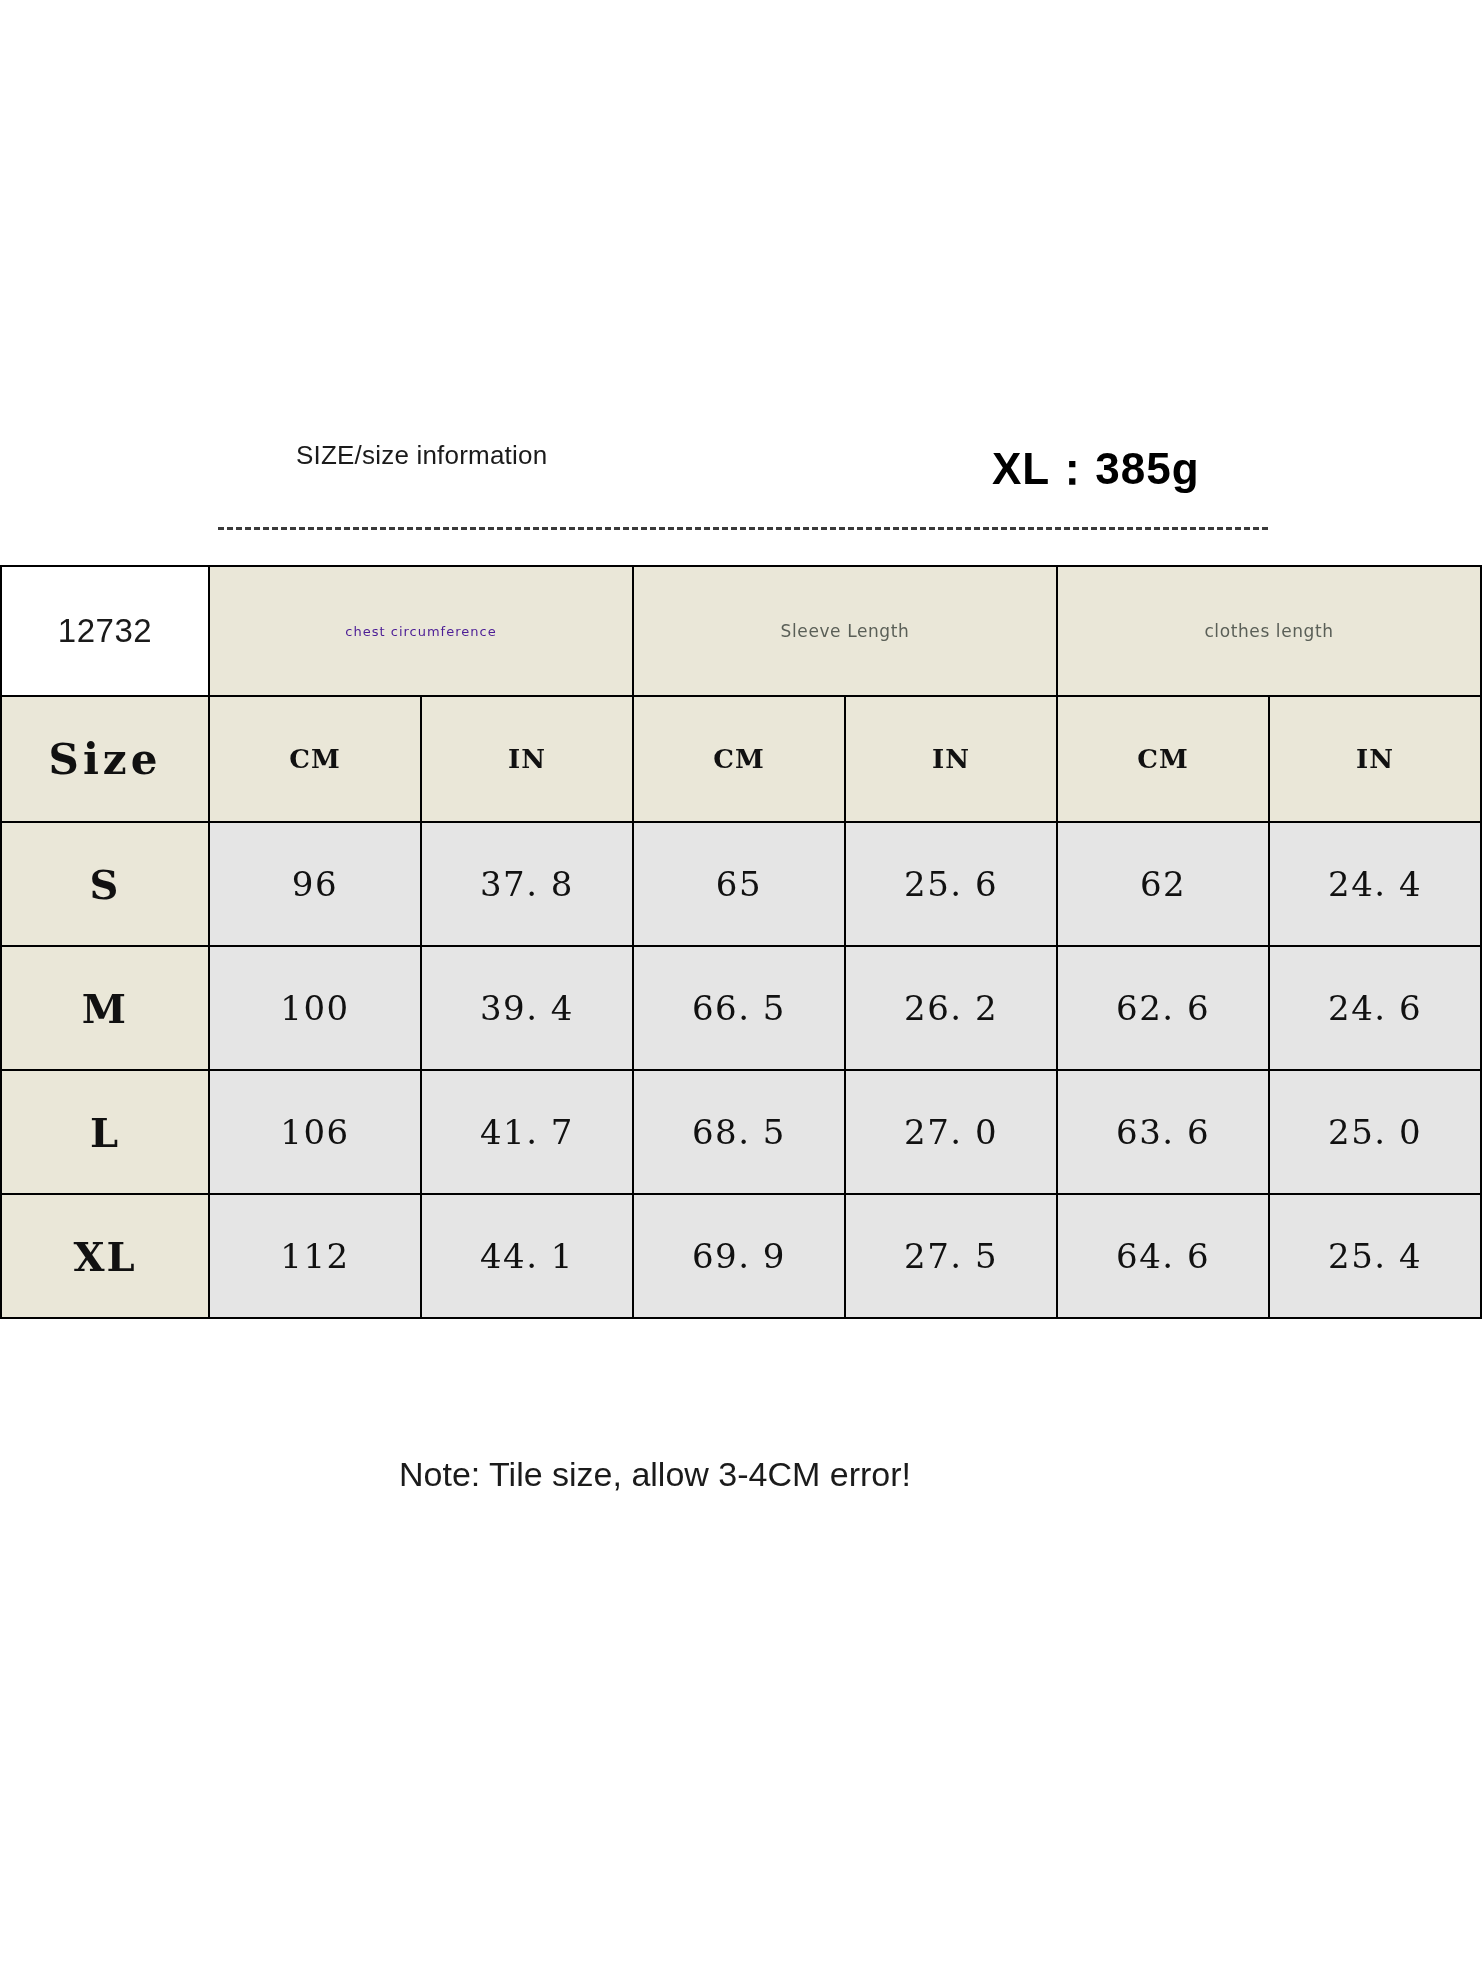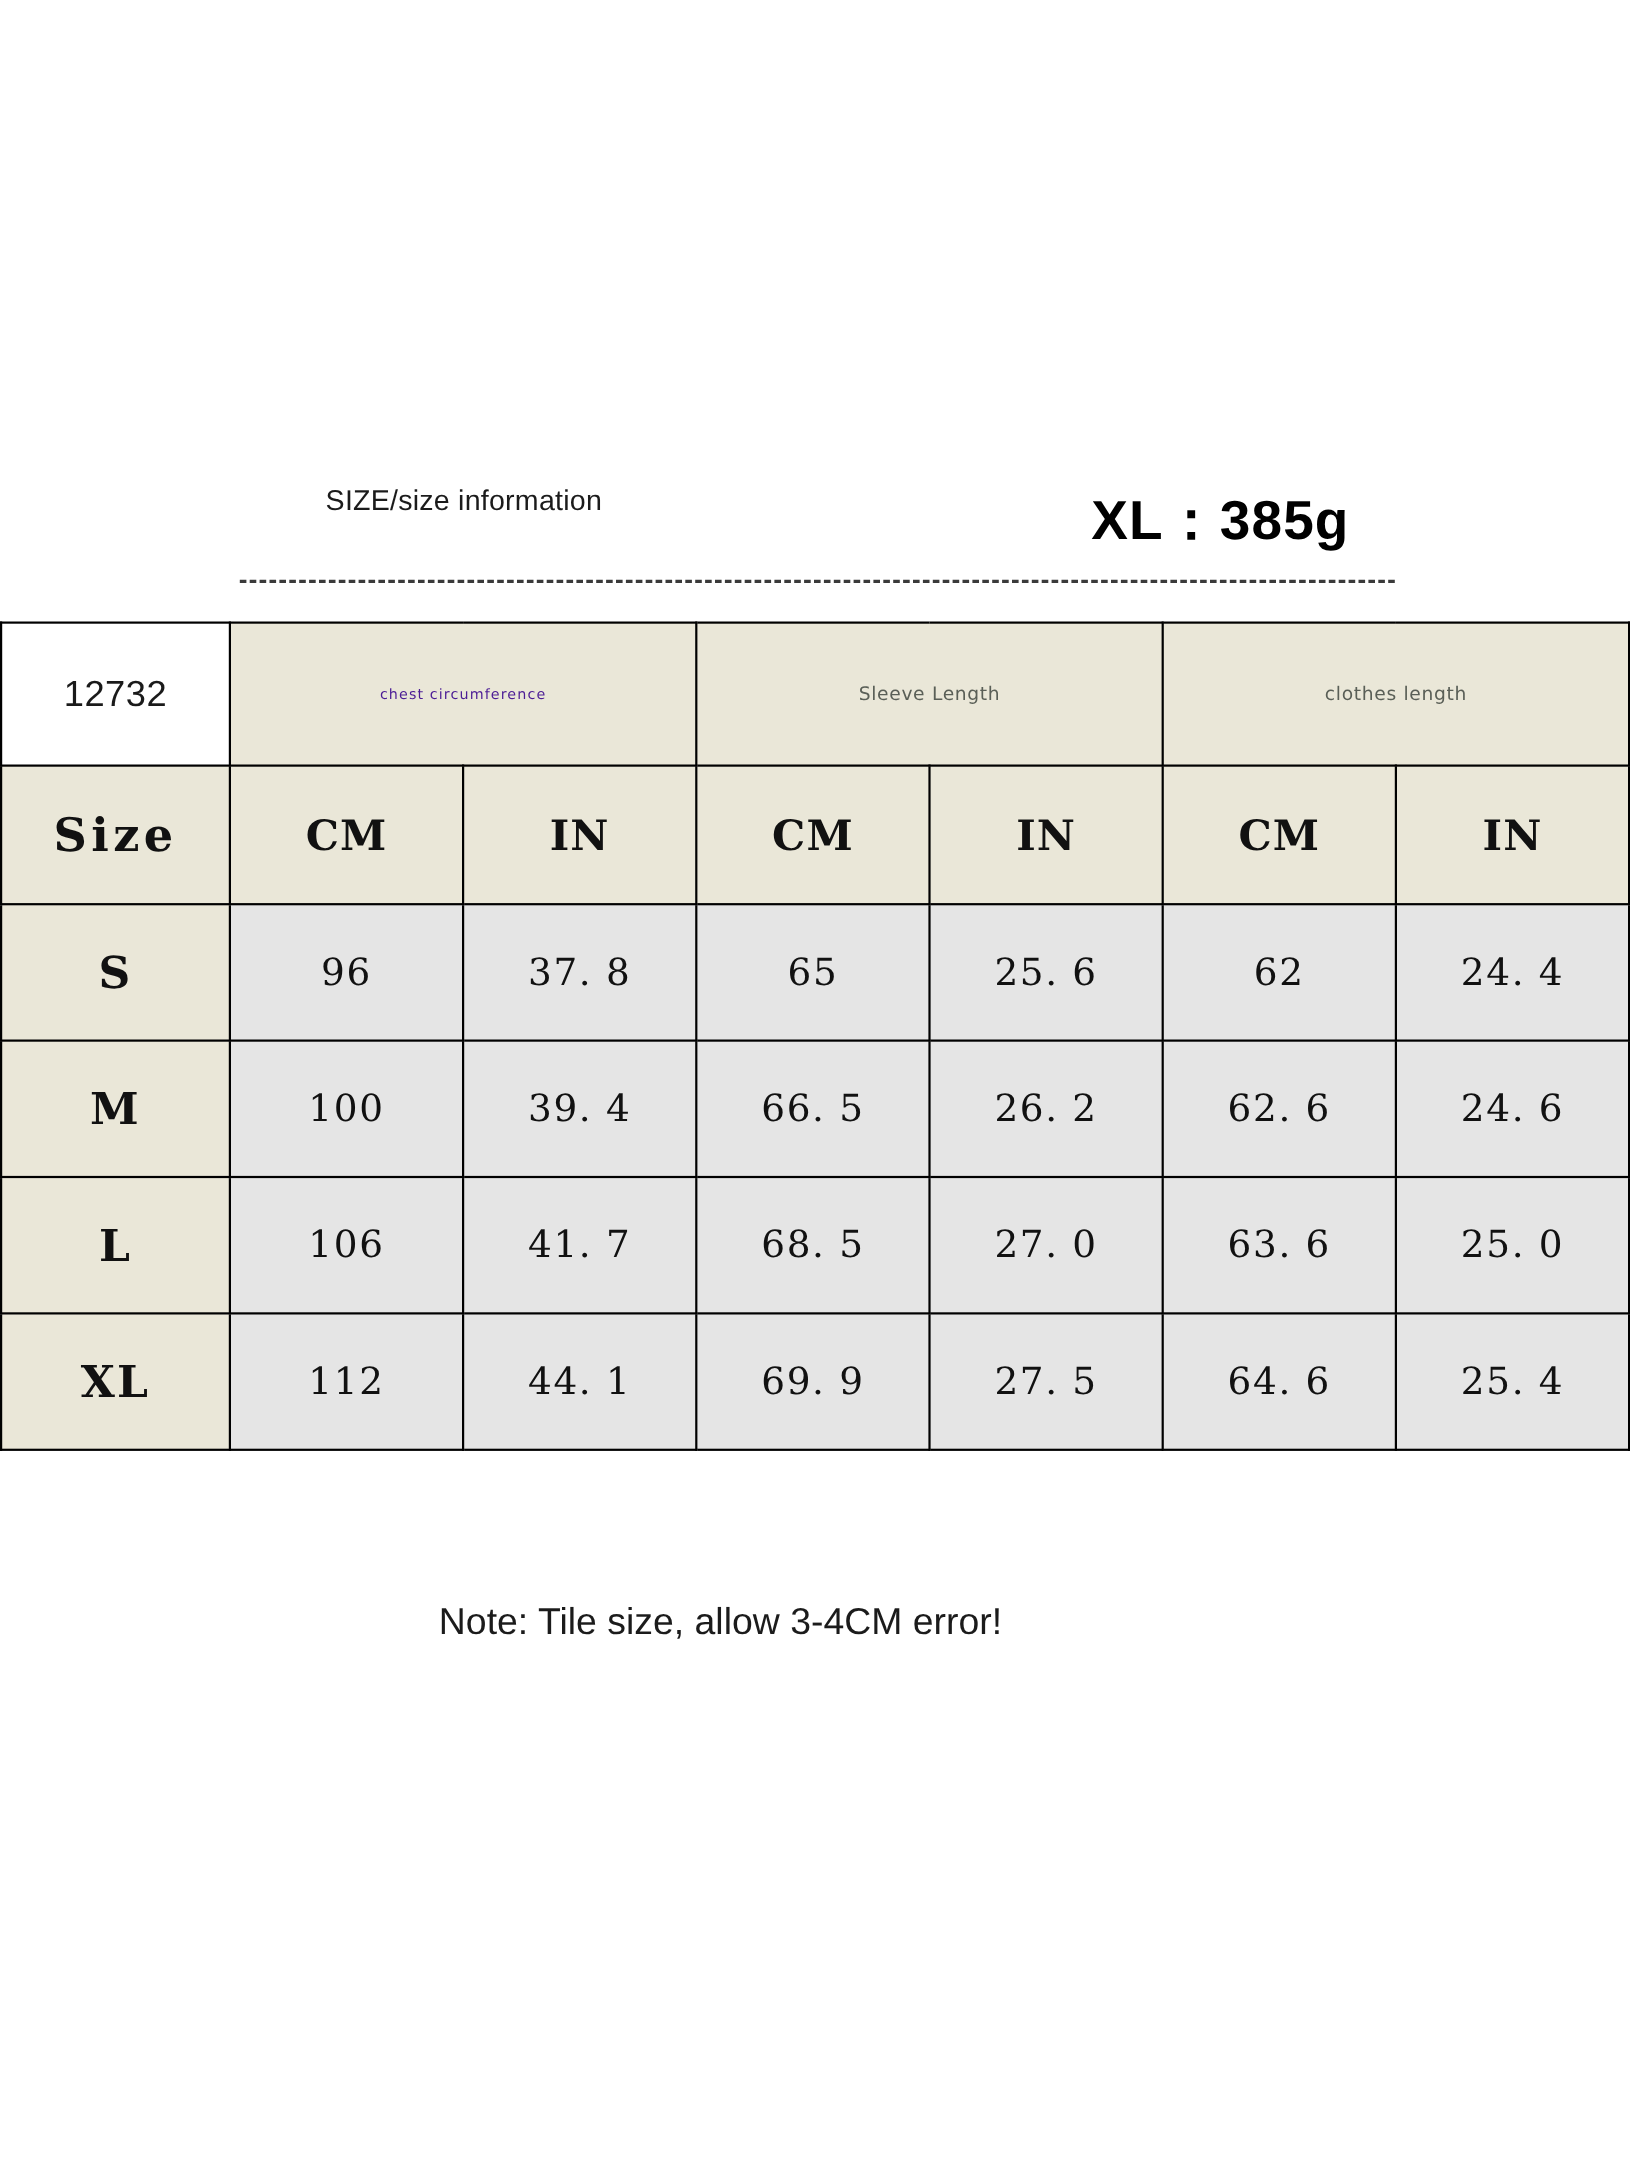--- a/index.html
+++ b/index.html
@@ -30,21 +30,21 @@
     top: 440px;
     font-size: 26px;
     color: #1b1b1b;
     letter-spacing: 0.2px;
     white-space: nowrap;
   }
   .weight-label {
     position: absolute;
     left: 992px;
     top: 440px;
-    font-size: 50px;
+    font-size: 44px;
     font-weight: 700;
     color: #000000;
     letter-spacing: 1px;
     white-space: nowrap;
   }
 
   
   .dashed-rule {
     position: absolute;
     left: 218px;
@@ -99,21 +99,21 @@
     color: #4c1d95;
     font-size: 13px;
     letter-spacing: 1px;
   }
 
   
   .unit-row td {
     height: 124px;
     background: #eae7d8;
     font-family: "DejaVu Serif", serif;
-    font-size: 38px;
+    font-size: 26px;
     font-weight: 700;
     color: #111;
     letter-spacing: 1px;
   }
   .unit-row td.size-head {
     font-size: 42px;
     letter-spacing: 4px;
   }
 
   

